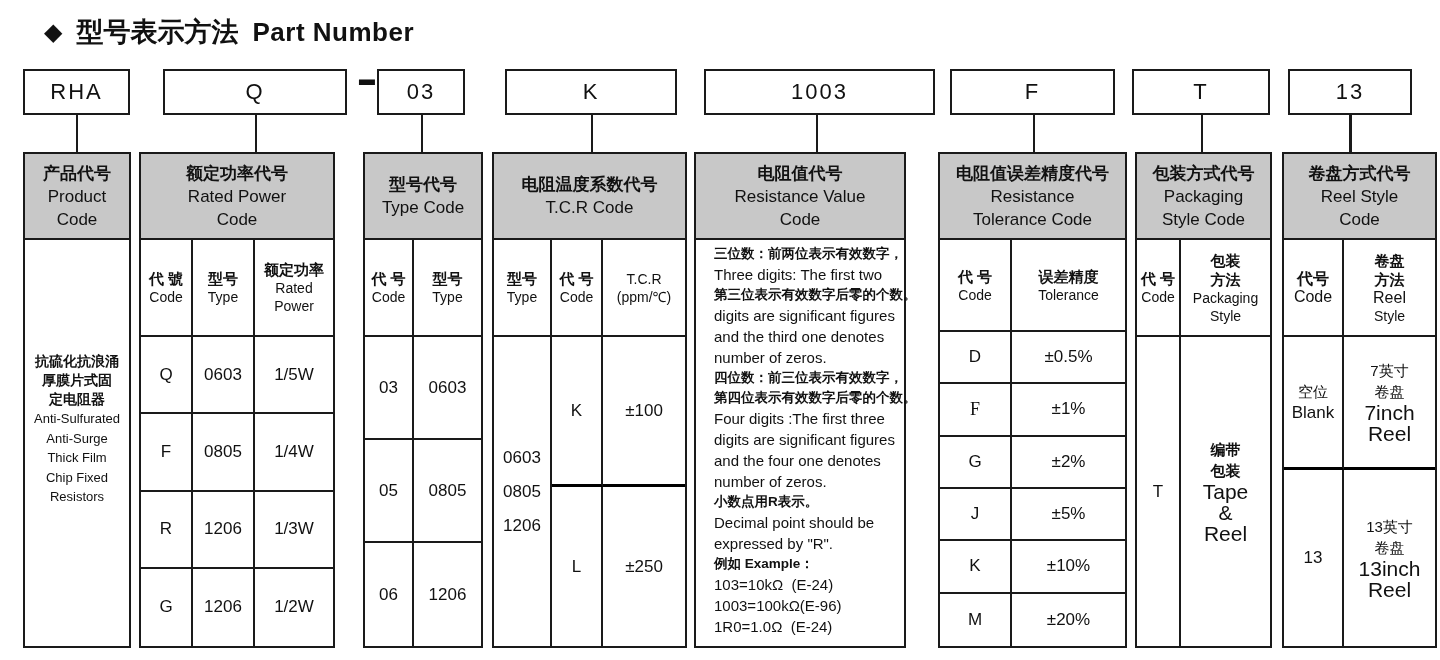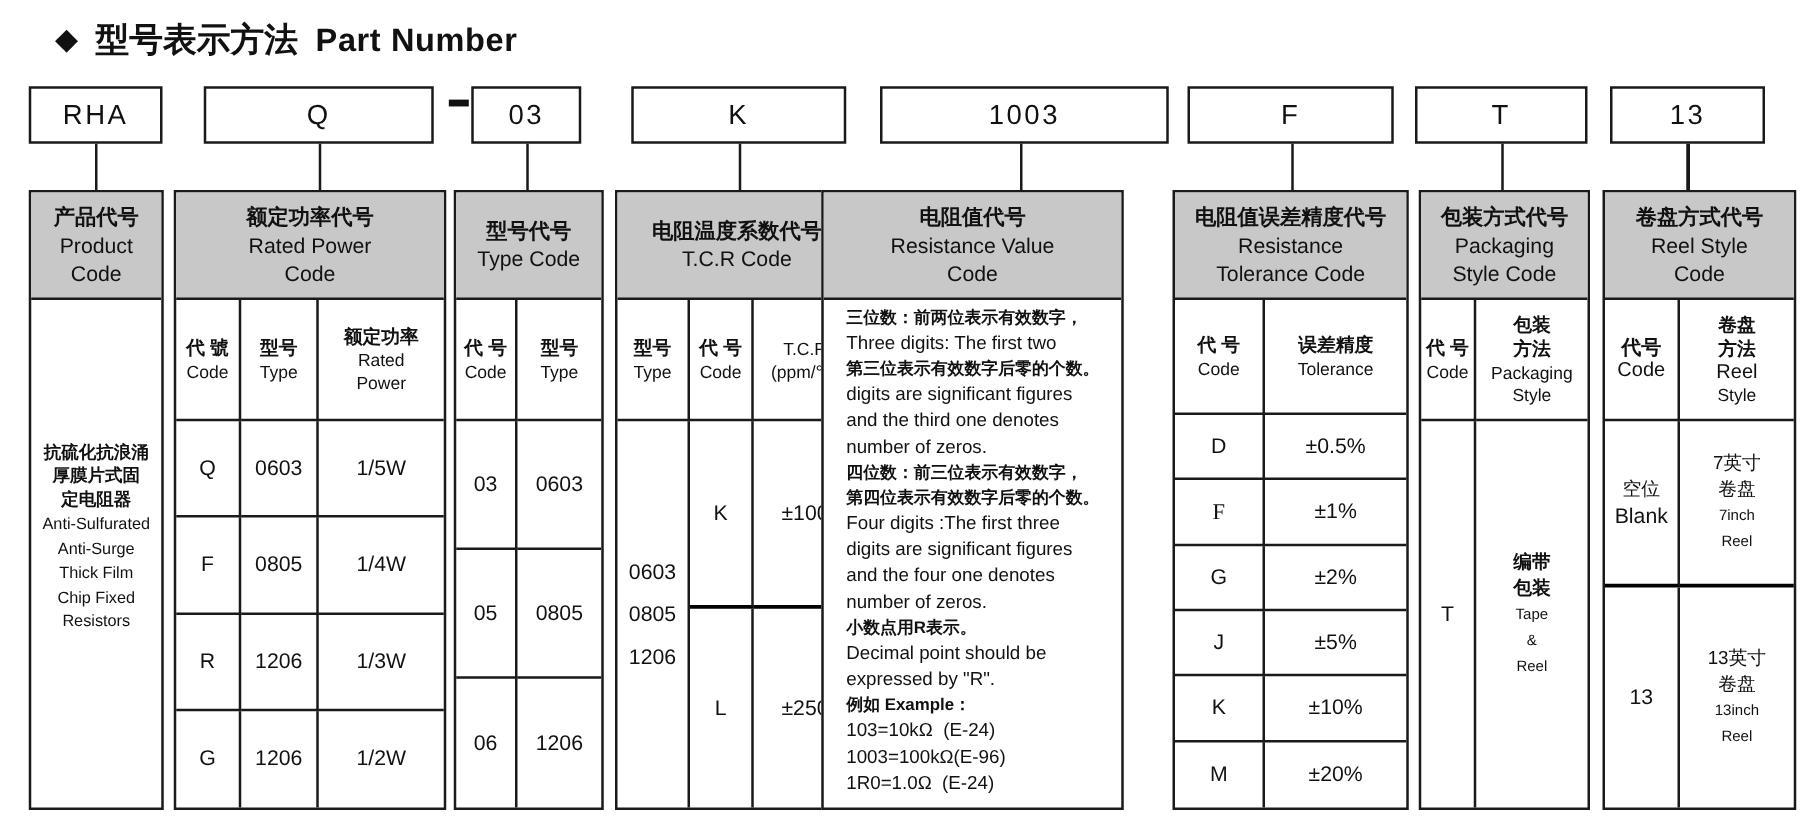--- a/index.html
+++ b/index.html
@@ -34,21 +34,21 @@
   .tb { border-bottom:3px solid #000; }
   .sz { font-size:15px; font-weight:bold; line-height:19px; white-space:pre; }
   .se { font-size:14px; line-height:18px; }
   .se-lg { font-size:16px; }
   .sz-lg { font-size:16px; }
   .val { font-size:17px; }
   .ff-serif { font-family:"Liberation Serif", serif; font-size:18px; }
   .tline { font-size:17px; line-height:34px; }
   .zh-s { font-size:15px; font-weight:bold; line-height:21px; }
   .zh-r { font-size:15px; line-height:21px; }
-  .en-s { font-size:12px; line-height:21px; }
+  .en-s { font-size:21px; line-height:21px; }
   .en-b { font-size:17px; line-height:22px; }
 
   
   .product-body { height:406px; box-sizing:border-box; padding-top:112px; text-align:center; }
   .pzh { font-size:14px; font-weight:bold; line-height:19px; }
   .pen { font-size:13px; line-height:19.5px; }
 
   
   .res-body { height:406px; box-sizing:border-box; padding:4px 2px 0 5px; text-align:left;margin-left:13px; }
   .ln { white-space:pre; }
@@ -96,21 +96,21 @@
       <div class="pzh">厚膜片式固</div>
       <div class="pzh">定电阻器</div>
       <div class="pen">Anti-Sulfurated</div>
       <div class="pen">Anti-Surge</div>
       <div class="pen">Thick Film</div>
       <div class="pen">Chip Fixed</div>
       <div class="pen">Resistors</div>
     </div>
   </div>
 
-  <div class="col" style="left:139px;width:218px">
+  <div class="col" style="left:139px;width:196px">
     <div class="chead">
       <div class="hz">额定功率代号</div>
       <div class="he">Rated Power</div>
       <div class="he">Code</div>
     </div>
     <div class="grid" style="grid-template-columns:52px 62px 1fr;grid-template-rows:97px repeat(4,1fr)">
       <div class="c">
         <span class="sz">代 號</span>
         <span class="se">Code</span>
       </div>
@@ -184,21 +184,21 @@
         <div class="tline">0805</div>
         <div class="tline">1206</div>
       </div>
       <div class="c tb val">K</div>
       <div class="c nr tb val">±100</div>
       <div class="c nb val">L</div>
       <div class="c nr nb val">±250</div>
     </div>
   </div>
 
-  <div class="col" style="left:657px;width:242px">
+  <div class="col" style="left:694px;width:212px">
     <div class="chead">
       <div class="hz">电阻值代号</div>
       <div class="he">Resistance Value</div>
       <div class="he">Code</div>
     </div>
     <div class="res-body">
       <div class="ln zh">三位数：前两位表示有效数字，</div>
       <div class="ln en">Three digits: The first two</div>
       <div class="ln zh">第三位表示有效数字后零的个数。</div>
       <div class="ln en">digits are significant figures</div>

